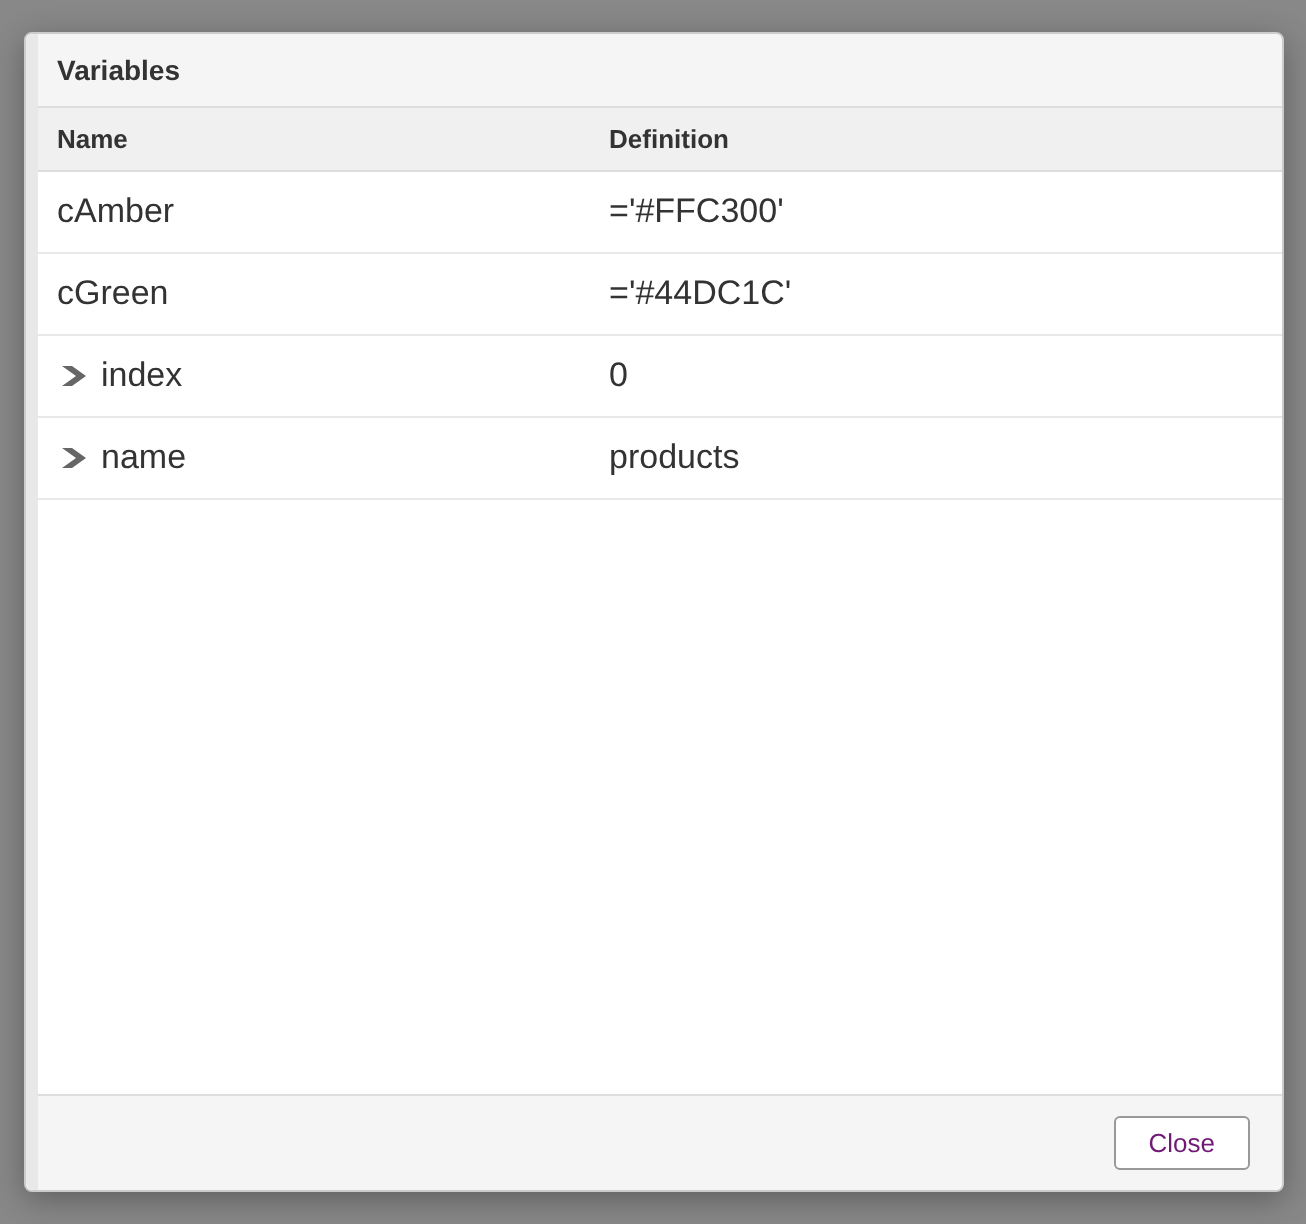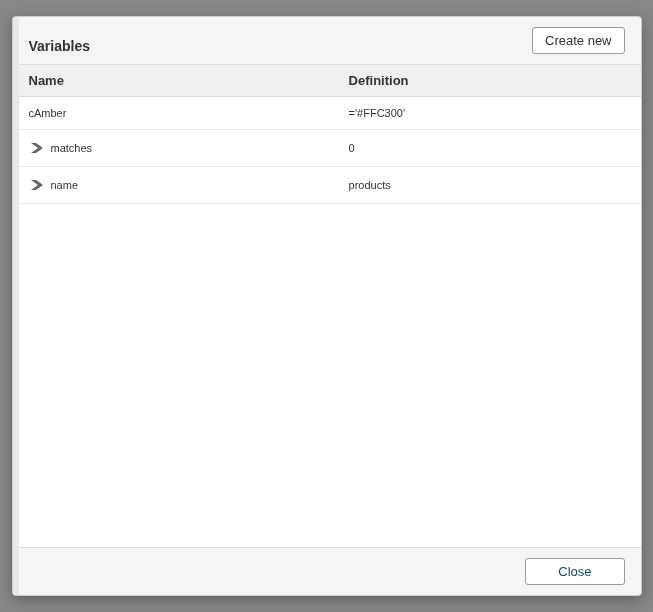--- a/index.html
+++ b/index.html
@@ -26,21 +26,21 @@
       width: 630px;
       min-height: 580px;
       display: flex;
       flex-direction: column;
       box-shadow: 0 4px 16px rgba(0,0,0,0.3);
       position: relative;
     }
 
     .dialog-header {
       display: flex;
-      align-items: flex-end;
+      align-items: flex-start;
       justify-content: space-between;
       padding: 10px 16px;
       border-bottom: 1px solid #ddd;
       background: #f5f5f5;
       border-radius: 4px 4px 0 0;
     }
 
     .dialog-title {
       font-weight: bold;
       font-size: 14px;
@@ -80,21 +80,21 @@
       border-bottom: 1px solid #ddd;
     }
 
     tbody tr {
       border-bottom: 1px solid #e8e8e8;
     }
 
     tbody td {
       padding: 10px 16px;
       color: #333;
-      font-size: 11px;
+      font-size: 17px;
       vertical-align: middle;
     }
 
     .row-icon {
       display: inline-flex;
       align-items: center;
       margin-right: 6px;
       vertical-align: middle;
     }
 
@@ -115,44 +115,43 @@
       padding: 10px 16px;
       border-top: 1px solid #ddd;
       background: #f5f5f5;
       border-radius: 0 0 4px 4px;
     }
 
     .btn-close {
       background: #fff;
       border: 1px solid #999;
       border-radius: 3px;
-      padding: 5px 32px;
+      padding: 5px 16px;
       font-size: 13px;
       cursor: pointer;
-      color: #0c4a6e;
+      color: #701a75;
     }
 
     .left-accent {
       position: absolute;
       left: 0;
       top: 0;
       bottom: 0;
       width: 6px;
       background: #e8e8e8;
       border-radius: 4px 0 0 4px;
     }
   </style>
 </head>
 <body>
 
 <div class="dialog">
   <div class="left-accent"></div>
   <div class="dialog-header">
     <span class="dialog-title">Variables</span>
-    <button class="btn-create-new">Create new</button>
   </div>
 
   <div class="table-container">
     <table>
       <thead>
         <tr>
           <th>Name</th>
           <th>Definition</th>
         </tr>
       </thead>
@@ -161,26 +160,34 @@
             <td>
               <div class="name-cell">
                 <span>cAmber</span>
               </div>
             </td>
             <td>='#FFC300'</td>
           </tr>
           <tr>
             <td>
               <div class="name-cell">
+                <span>cGreen</span>
+              </div>
+            </td>
+            <td>='#44DC1C'</td>
+          </tr>
+          <tr>
+            <td>
+              <div class="name-cell">
                 <span class="row-icon">
                   <svg viewBox="0 0 16 16" xmlns="http://www.w3.org/2000/svg">
         <path d="M2 3 L7 3 L14 8 L7 13 L2 13 L9 8 Z" fill="#666"></path>
       </svg>
                 </span>
-                <span>matches</span>
+                <span>index</span>
               </div>
             </td>
             <td>0</td>
           </tr>
           <tr>
             <td>
               <div class="name-cell">
                 <span class="row-icon">
                   <svg viewBox="0 0 16 16" xmlns="http://www.w3.org/2000/svg">
         <path d="M2 3 L7 3 L14 8 L7 13 L2 13 L9 8 Z" fill="#666"></path>

